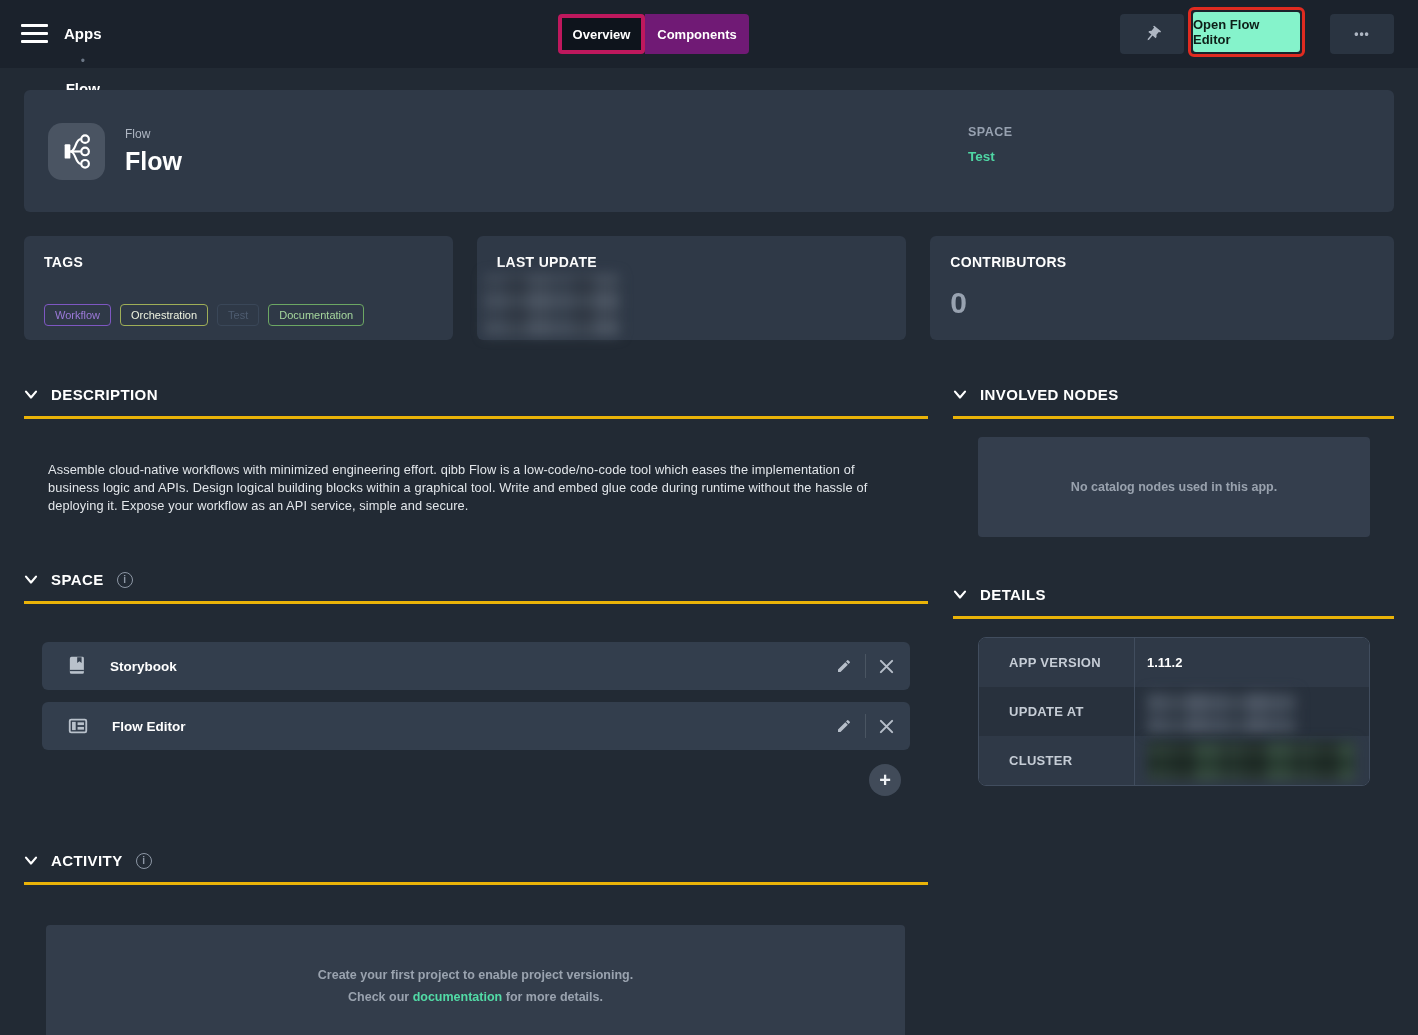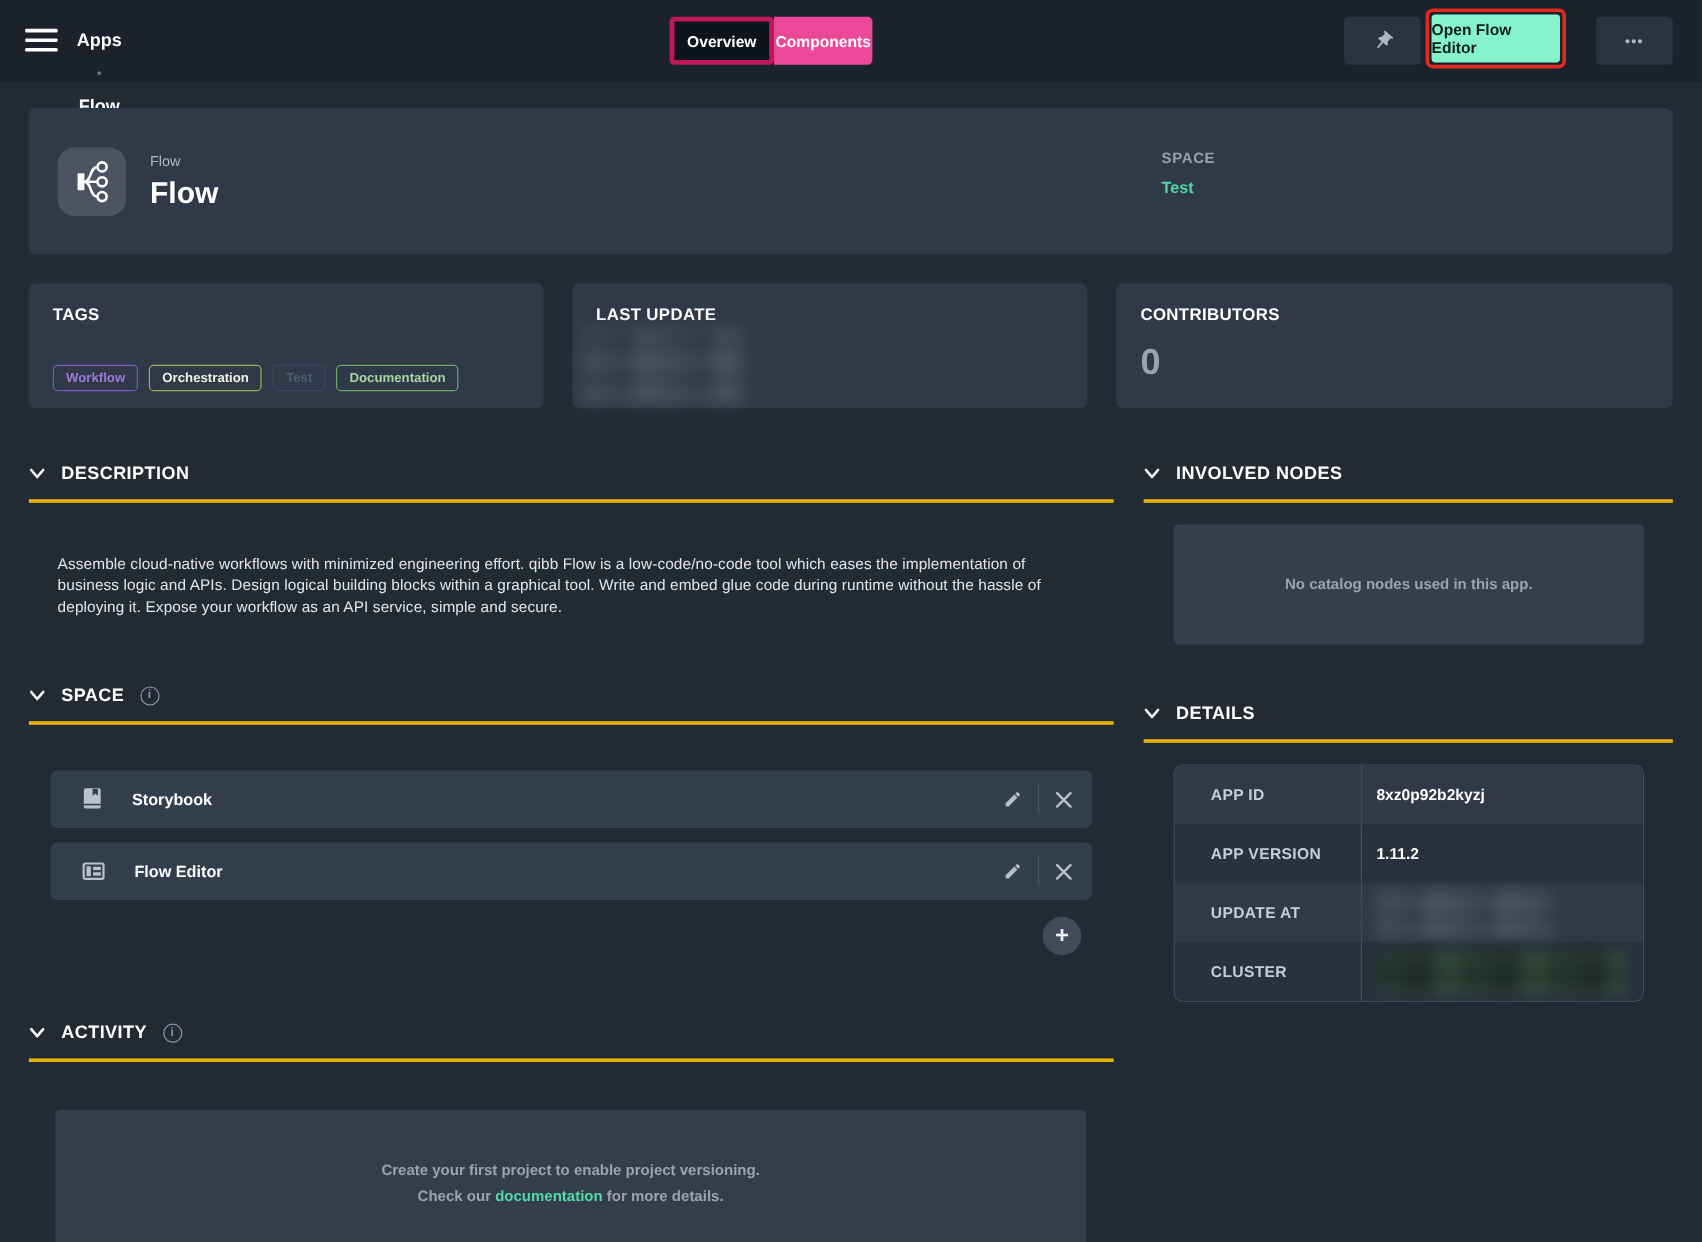--- a/index.html
+++ b/index.html
@@ -11,21 +11,21 @@
   .hamburger { position:absolute; left:21px; top:24px; width:27px; height:19px; cursor:pointer; }
   .hamburger i { display:block; height:3px; background:#fff; border-radius:1px; margin-bottom:5px; }
   .breadcrumb { position:absolute; left:64px; top:25px; display:flex; align-items:center; gap:12px;flex-direction:column; }
   .crumb { color:#fff; font-size:15px; font-weight:bold; }
   .crumb-sep { color:#6b7685; font-size:12px; }
 
   .tabs { position:absolute; left:558px; top:14px; display:flex; }
   .tab { height:40px; display:flex; align-items:center; justify-content:center;
          font-size:13px; font-weight:bold; color:#fff; cursor:pointer; }
   .tab-active { width:87px; background:#0e141c; border:4px solid #be185d; border-radius:4px; }
-  .tab-inactive { width:82px; background:#ec4899; border-radius:0 4px 4px 0; }
+  .tab-inactive { width:104px; background:#701a75; border-radius:0 4px 4px 0; }
 
   .iconbtn { position:absolute; top:14px; width:64px; height:40px; background:#2a3441;
              border-radius:4px; display:flex; align-items:center; justify-content:center;
              color:#aeb6c2; cursor:pointer; }
   .pin-btn { left:1120px; }
   .more-btn { left:1330px; font-size:12px; letter-spacing:1px; font-weight:bold; }
   .highlight-box { position:absolute; left:1188px; top:7px; border:3px solid #e02b20;
                    border-radius:6px; padding:2px; }
   .cta-btn { width:107px; height:40px; background:#85f3cb; color:#0d1f18; font-weight:bold;
              font-size:13px; border-radius:3px; display:flex; align-items:center;
@@ -43,21 +43,21 @@
   .space-block { position:absolute; left:944px; top:35px; }
   .space-label { font-size:12.5px; font-weight:bold; color:#97a1b0; letter-spacing:.5px;text-align:right; }
   .space-value { margin-top:10px; font-size:13.5px; font-weight:bold; color:#4fd6a4; cursor:pointer; }
 
   .stats-row { display:flex; gap:24px; margin-top:24px; }
   .stat-card { position:relative; height:104px; background:#2f3947; border-radius:6px;
                padding:18px 20px; }
   .stat-card.c1 { width:440px; } .stat-card.c2 { width:441px; } .stat-card.c3 { width:476px; }
   .stat-title { font-size:14px; font-weight:bold; color:#fff; letter-spacing:.3px; }
   .tags-wrap { position:absolute; left:20px; bottom:14px; display:flex; gap:9px; }
-  .tag { font-size:11px; font-weight:bold; padding:4px 10px; border-radius:4px; border:1px solid; cursor:pointer; }
+  .tag { font-size:11px; font-weight:normal; padding:4px 10px; border-radius:4px; border:1px solid; cursor:pointer; }
   .tag--purple { color:#9b79d8; border-color:#7e57c2; }
   .tag--olive  { color:#eef2e0; border-color:#9fae57; }
   .tag--muted  { color:#4e5c70; border-color:#3a4758; }
   .tag--green  { color:#a5d69d; border-color:#6ca763; }
 
   .redact { filter:blur(6px); border-radius:2px; }
   .redact-update { position:absolute; left:7px; top:38px; width:136px; height:62px;
     background:
       repeating-linear-gradient(0deg, rgba(255,255,255,.05) 0 14px, rgba(0,0,0,.08) 14px 28px),
       repeating-linear-gradient(90deg, #3a4452 0 22px, #333c49 22px 44px, #414b59 44px 66px); }
@@ -321,24 +321,20 @@
           <span class="chev">
             <svg width="14" height="10" viewBox="0 0 16 12">
                 <polyline points="2,2 8,9 14,2" fill="none" stroke="#fff" stroke-width="2.6" stroke-linecap="round" stroke-linejoin="round"></polyline>
               </svg>
           </span>
           <span class="section-title">DETAILS</span>
         </div>
 
         <div class="details-table">
           <div class="drow">
-            <div class="dlabel">APP ID</div>
-            <div class="dvalue">8xz0p92b2kyzj</div>
-          </div>
-          <div class="drow">
             <div class="dlabel">APP VERSION</div>
             <div class="dvalue">1.11.2</div>
           </div>
           <div class="drow">
             <div class="dlabel">UPDATE AT</div>
             <div class="dvalue">
               <div class="redact redact-created"></div>
             </div>
           </div>
           <div class="drow">

